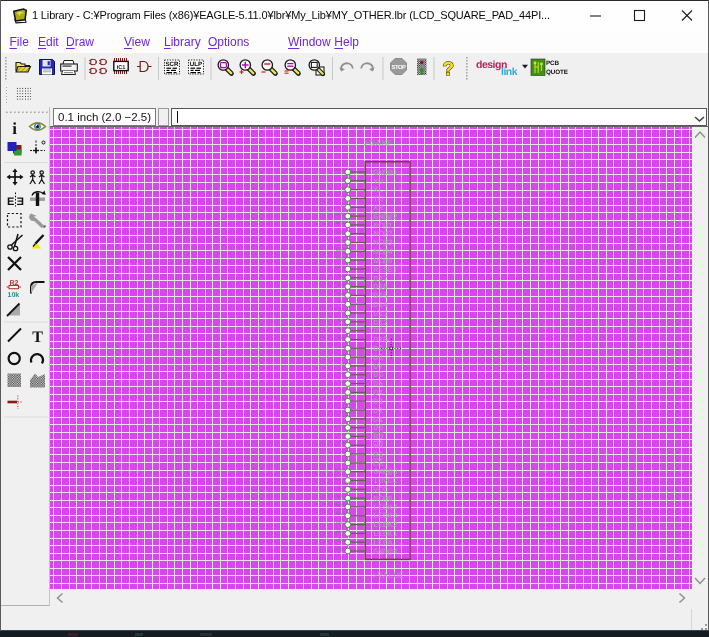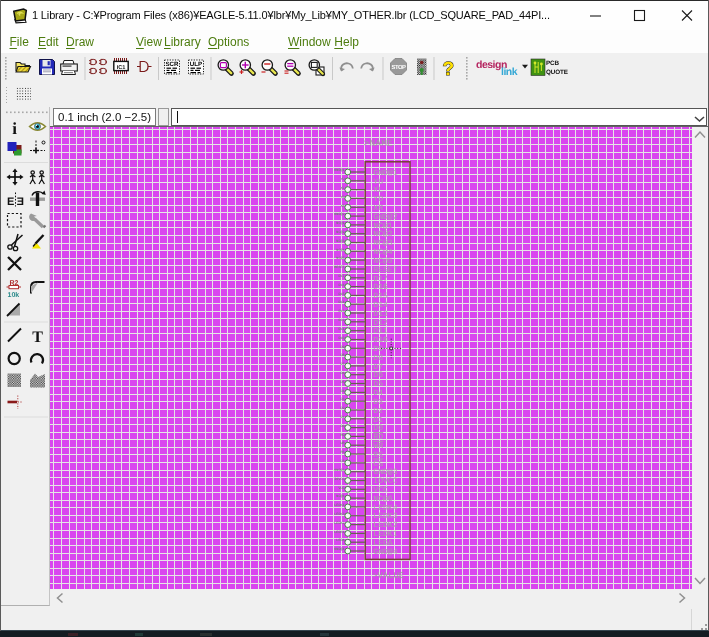--- a/index.html
+++ b/index.html
@@ -2,21 +2,21 @@
 <html><head><meta charset="utf-8"><style>
 html,body{margin:0;padding:0;}
 *{-webkit-font-smoothing:antialiased;}
 text{text-rendering:geometricPrecision;}
 body{width:709px;height:637px;overflow:hidden;font-family:"Liberation Sans",sans-serif;background:#f0f0f0;}
 #win{position:absolute;left:0;top:0;width:709px;height:637px;background:#f0f0f0;transform:translateZ(0);will-change:transform;}
 .abs{position:absolute;}
 #titlebar{left:0;top:0;width:709px;height:30px;background:#fefefe;border-top:1px solid #2a2a2a;border-left:1px solid #555;border-right:1px solid #555;box-sizing:border-box;}
 #title-text{position:absolute;left:31px;top:8px;font-size:11px;letter-spacing:-0.15px;color:#0a0a0a;white-space:nowrap;}
 #menubar{left:0;top:30px;width:709px;height:23px;background:#fdfdfd;border-left:1px solid #777;border-right:1px solid #777;box-sizing:border-box;}
-.mi{position:absolute;top:5px;font-size:12px;color:#4d7c0f;}
+.mi{position:absolute;top:5px;font-size:12px;color:#6d28d9;}
 .mi u{text-decoration:underline;text-underline-offset:1.5px;}
 #toolbar{left:0;top:53px;width:709px;height:32px;background:#f0f0f0;border-left:1px solid #777;border-right:1px solid #777;box-sizing:border-box;}
 #paramrow{left:0;top:85px;width:709px;height:22px;background:#f0f0f0;border-left:1px solid #777;border-right:1px solid #777;box-sizing:border-box;}
 #griddots{position:absolute;left:15px;top:2px;width:15px;height:13px;background-image:radial-gradient(#0a0a0a 34%,transparent 38%);background-size:2.7px 2.7px;}
 #gripdots2{position:absolute;left:3.5px;top:1px;width:2px;height:18px;background-image:radial-gradient(#a8a8a8 35%,transparent 40%);background-size:3px 3px;}
 #cmdrow{left:0;top:107px;width:709px;height:20px;background:#f0f0f0;border-left:1px solid #777;border-right:1px solid #777;box-sizing:border-box;}
 #coordbox{position:absolute;left:52px;top:1px;width:103px;height:18px;background:#fff;border:1px solid #7a7a7a;box-sizing:border-box;font-size:11.5px;color:#111;line-height:16px;padding-left:4px;white-space:nowrap;}
 #sepbox{position:absolute;left:157px;top:1px;width:11px;height:18px;background:#f0f0f0;border:1px solid #999;box-sizing:border-box;}
 #combobox{position:absolute;left:170px;top:1px;width:536px;height:18px;background:#fff;border:1px solid #555;box-sizing:border-box;}
 #cursor{position:absolute;left:5px;top:2px;width:1px;height:12px;background:#111;}
@@ -382,21 +382,21 @@
         <g stroke="#1a1a1a" stroke-width="1.1">
           <line x1="96" y1="4.5" x2="106" y2="14.5"></line>
           <line x1="106" y1="4.5" x2="96" y2="14.5"></line>
         </g>
       </svg>
     </div>
     <div id="menubar" class="abs">
       <div class="mi" style="left:8.5px"><u>F</u>ile</div>
       <div class="mi" style="left:37px"><u>E</u>dit</div>
       <div class="mi" style="left:65px"><u>D</u>raw</div>
-      <div class="mi" style="left:135px"><u>V</u>iew</div>
+      <div class="mi" style="left:123px"><u>V</u>iew</div>
       <div class="mi" style="left:163px"><u>L</u>ibrary</div>
       <div class="mi" style="left:207px"><u>O</u>ptions</div>
       <div class="mi" style="left:287px"><u>W</u>indow</div>
       <div class="mi" style="left:333.3px"><u>H</u>elp</div>
     </div>
     <div id="toolbar" class="abs"><svg id="tbsvg" width="709" height="32" viewBox="0 53 709 32">
         <defs>
           <pattern id="hatch" width="3" height="3" patternUnits="userSpaceOnUse" patternTransform="rotate(45)">
             <rect width="3" height="3" fill="#f0e040"></rect>
             <rect width="1.2" height="3" fill="#b09010"></rect>

